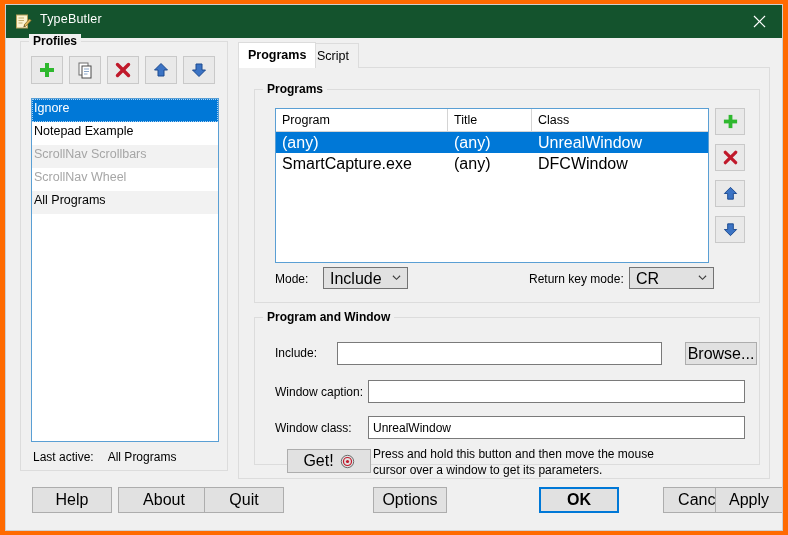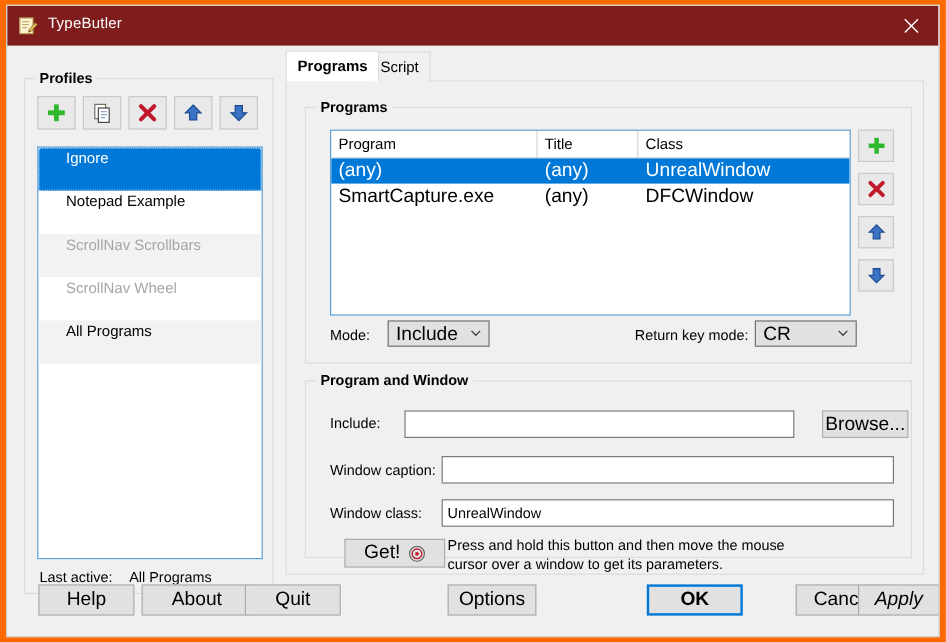--- a/index.html
+++ b/index.html
@@ -15,21 +15,21 @@
     left: 5px; top: 4px;
     width: 778px; height: 527px;
     background: #f0f0f0;
     border: 1px solid #cfcfcf;
     overflow: hidden;
   }
   
   #titlebar {
     position: absolute; left: 0; top: 0;
     width: 100%; height: 33px;
-    background: #7f1d1d;
+    background: #14532d;
     color: #ffffff;
   }
   #title-icon {
     position: absolute; left: 9px; top: 8px;
     width: 17px; height: 17px;
   }
   #title-text {
     position: absolute; left: 34px; top: 7px;
     font-size: 12.5px; letter-spacing: .2px;
     color: #ffffff;
@@ -94,36 +94,36 @@
     position: relative;
     cursor: pointer;
   }
   .combo .chev {
     position: absolute; right: 6px; top: 50%;
     transform: translateY(-55%);
     width: 9px; height: 9px;
   }
 
   
-  #profiles-group { left: 14px; top: 60px; width: 208px; height: 430px; }
+  #profiles-group { left: 14px; top: 36px; width: 208px; height: 430px; }
   #profile-toolbar { position: absolute; left: 10px; top: 14px; }
   #profile-toolbar .tbtn {
     width: 32px; height: 28px;
     float: left; margin-right: 6px;
   }
   #profile-list {
     position: absolute; left: 10px; top: 56px;
     width: 188px; height: 344px;
     background: #ffffff;
     border: 1px solid #5a9fd4;
     overflow: hidden;
   }
   .plist-item {
-    height: 36px; line-height: 19px;
-    padding-left: 23px;
+    height: 23px; line-height: 19px;
+    padding-left: 2px;
     font-size: 12.5px;
     color: #000;
     white-space: nowrap;
     cursor: pointer;
   }
   .plist-item.alt { background: #f2f2f2; }
   .plist-item.disabled { color: #a6a6a6; }
   .plist-item.selected {
     background: #0078d7; color: #ffffff;
     outline: 1px dotted #a9d0f0; outline-offset: -1px;
@@ -371,16 +371,16 @@
     </div>
   </div>
 
   <div id="bottombar">
     <button class="btn" style="left:14px;  width:80px;">Help</button>
     <button class="btn" style="left:100px; width:92px;">About</button>
     <button class="btn" style="left:186px; width:80px;">Quit</button>
     <button class="btn" style="left:355px; width:74px;">Options</button>
     <button class="btn default" style="left:521px; width:80px; font-weight:bold;">OK</button>
     <button class="btn" style="left:645px; width:80px;">Cancel</button>
-    <button class="btn" style="left:697px; width:68px;font-style:italic;">Apply</button>
+    <button class="btn" style="left:697px; width:68px;">Apply</button>
   </div>
 
 </div>
 
 </body></html>

